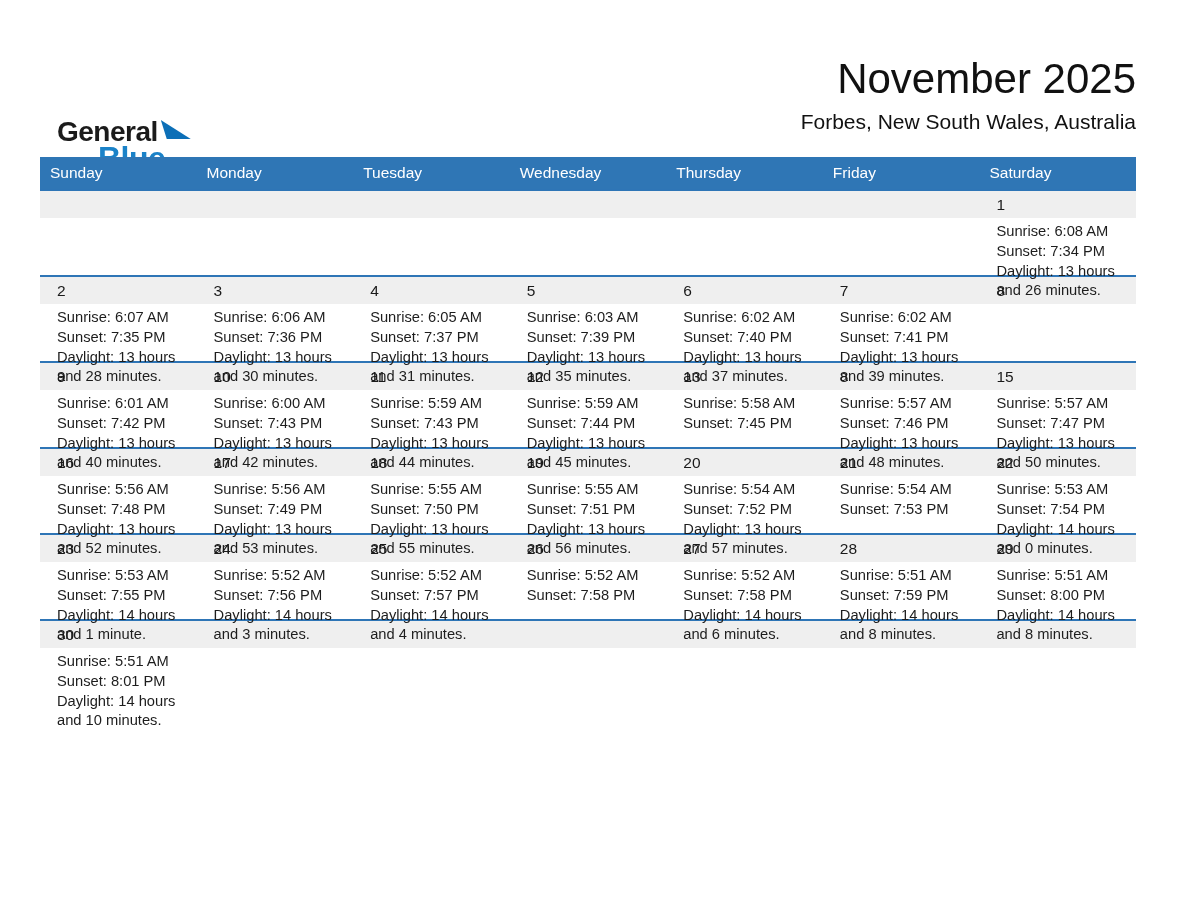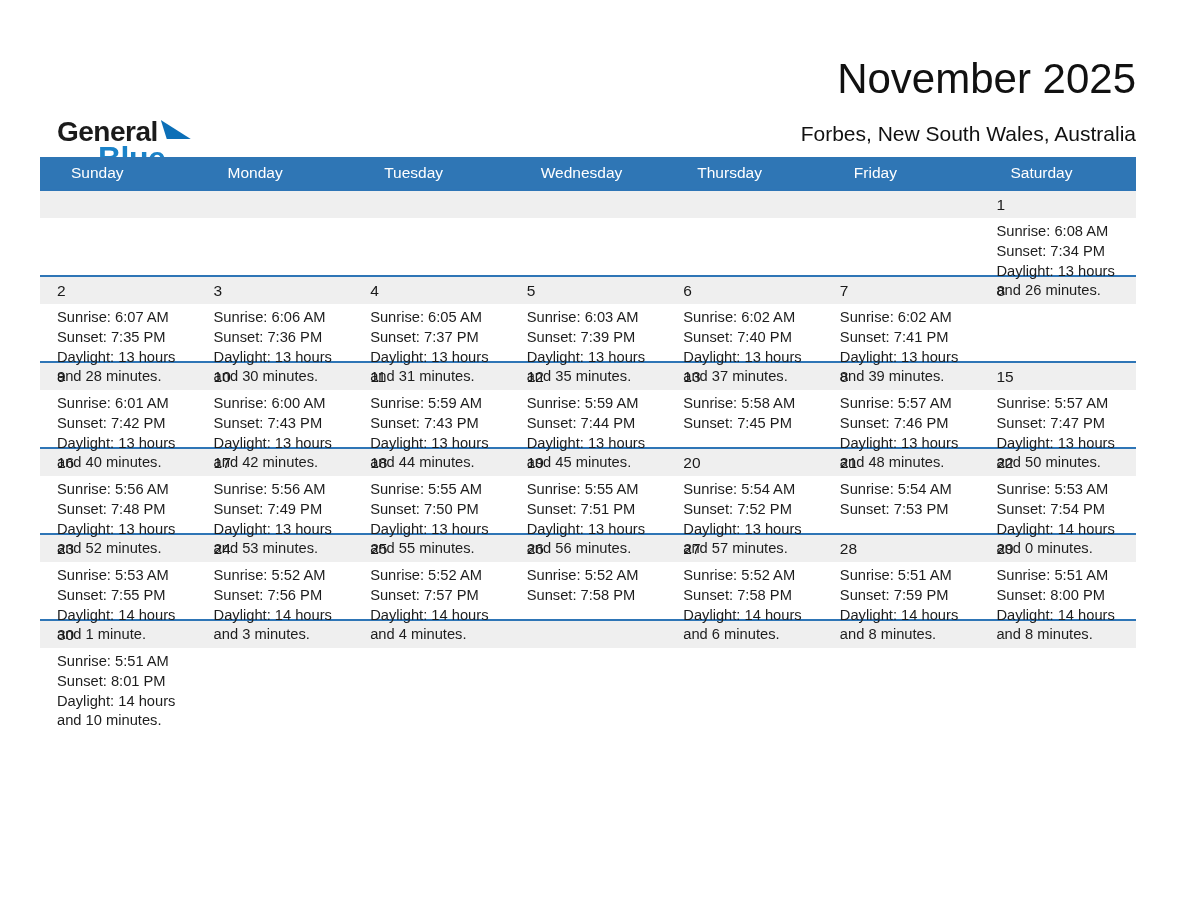--- a/index.html
+++ b/index.html
@@ -13,26 +13,26 @@
 
   
   .logo { position:absolute; left:57px; top:84px;margin-top:34px; }
   .logo-line1 { display:flex; align-items:flex-start; font-size:28px; font-weight:700; color:#1b1b1b; letter-spacing:-0.5px; line-height:1; }
   .logo-triangle { width:30px; height:19px; background:#0c6fb7; clip-path:polygon(0 0, 100% 100%, 20% 100%); margin-left:3px; margin-top:2px; }
   .logo-line2 { font-size:32px; font-weight:700; color:#1a82c8; letter-spacing:-0.5px; margin-left:41px; margin-top:-4px; line-height:1; }
 
   
   .titles { position:absolute; top:56px; right:52px; text-align:right; }
   .page-title { font-size:42px; font-weight:400; color:#111; line-height:1.1; }
-  .page-subtitle { font-size:21px; font-weight:400; color:#111; margin-top:20px; }
+  .page-subtitle { font-size:21px; font-weight:400; color:#111; margin-top:8px; }
 
   
   .calendar { position:absolute; left:40px; top:157px; width:1096px; }
   .cal-header { display:grid; grid-template-columns:repeat(7,1fr); background:#2f76b5; height:32px; align-items:center; }
-  .cal-header .wd { color:#ffffff; font-size:15.5px; padding-left:31px; font-weight:400; }
+  .cal-header .wd { color:#ffffff; font-size:15.5px; padding-left:10px; font-weight:400; }
 
   .week { border-top:2px solid #2e75b6; }
   .num-row { display:grid; grid-template-columns:repeat(7,1fr); background:#efefef; height:27px; }
   .num-cell { font-size:15.5px; line-height:27px; padding-left:17px; color:#1a1a1a; }
   .info-row { display:grid; grid-template-columns:repeat(7,1fr); height:57px; }
   .info-cell { padding:4px 10px 0 17px; font-size:14.7px; line-height:19.8px; color:#1d1d1d; }
 </style>
 </head>
 <body>
 

